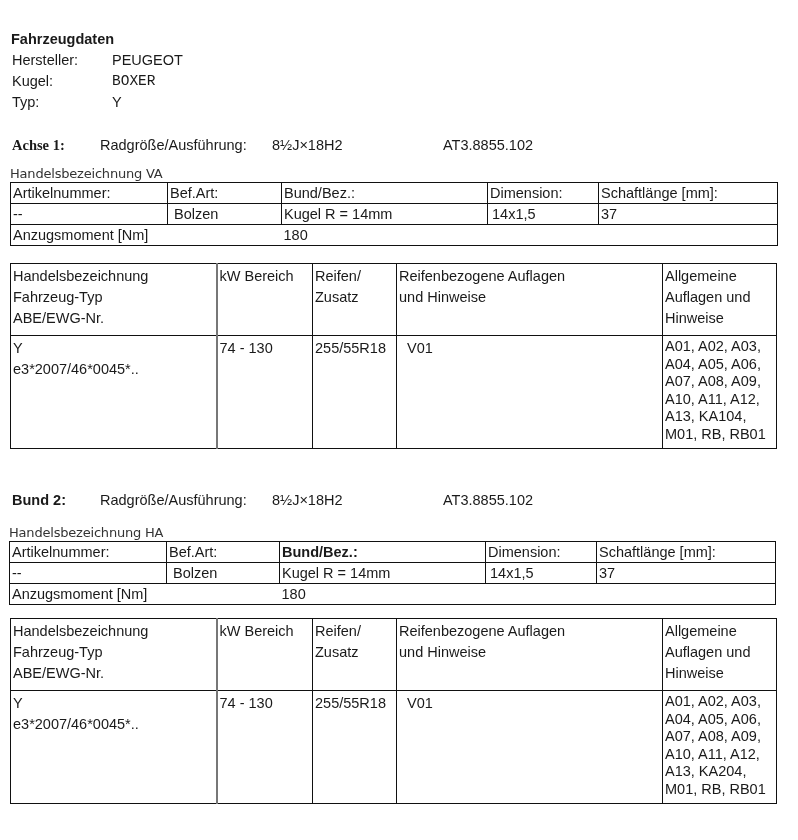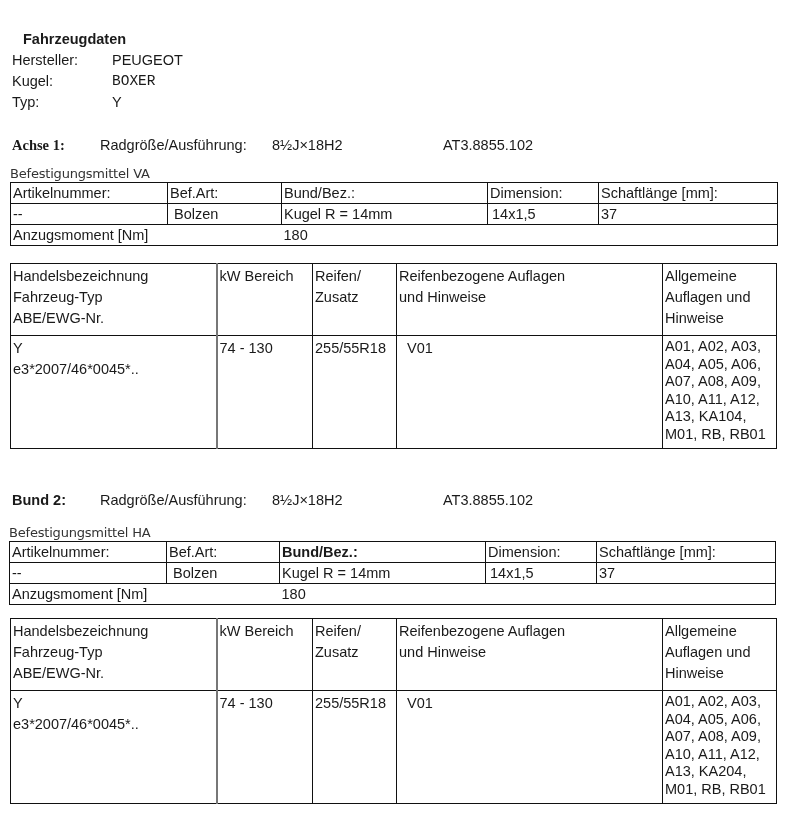--- a/index.html
+++ b/index.html
@@ -18,34 +18,34 @@
     td { border: 1.3px solid #111; padding: 0 0 0 2px; vertical-align: top; font-size: 14.5px; line-height: 21px; overflow: hidden; white-space: nowrap; }
     .fix td { height: 20px; line-height: 20px; }
     .big td { line-height: 21px; padding-top: 2px; }
     .gray-left { border-left: 2.5px solid #777; }
     .wrap { white-space: normal; }
     .hdrbold { font-weight: bold; }
   </style>
 </head>
 <body>
 
-<div class="lbl title" style="left:23px;top:31px;">Fahrzeugdaten</div>
+<div class="lbl title" style="left:11px;top:31px;">Fahrzeugdaten</div>
 <div class="lbl" style="left:12px;top:52px;">Hersteller:</div>
 <div class="lbl" style="left:112px;top:52px;">PEUGEOT</div>
 <div class="lbl" style="left:12px;top:73px;">Kugel:</div>
 <div class="lbl" style="left:112px;top:73px;font-family:Liberation Mono, monospace;">BOXER</div>
 <div class="lbl" style="left:12px;top:94px;">Typ:</div>
 <div class="lbl" style="left:112px;top:94px;">Y</div>
 
 <div class="lbl bold" style="left:12px;top:137px;font-family:Liberation Serif, serif;">Achse 1:</div>
 <div class="lbl" style="left:100px;top:137px;">Radgröße/Ausführung:</div>
 <div class="lbl" style="left:272px;top:137px;">8½J×18H2</div>
 <div class="lbl" style="left:443px;top:137px;">AT3.8855.102</div>
 
-<div class="caption" style="left:10px;top:166px;">Befestigungsmittel VA</div>
+<div class="caption" style="left:10px;top:166px;">Handelsbezeichnung VA</div>
 
 <table class="fix" style="left:10px;top:182px;width:767px;">
   <colgroup>
       <col style="width:157px">
       <col style="width:114px">
       <col style="width:206px">
       <col style="width:111px">
       <col style="width:179px">
     </colgroup>
   <tbody>
@@ -103,21 +103,21 @@
     <td class="wrap" style="line-height:17.5px;padding-right:2px">A01, A02, A03, A04, A05, A06, A07, A08, A09, A10, A11, A12, A13, KA104, M01, RB, RB01</td>
   </tr>
 </tbody>
   </table>
 
 <div class="lbl bold" style="left:12px;top:492px;">Bund 2:</div>
 <div class="lbl" style="left:100px;top:492px;">Radgröße/Ausführung:</div>
 <div class="lbl" style="left:272px;top:492px;">8½J×18H2</div>
 <div class="lbl" style="left:443px;top:492px;">AT3.8855.102</div>
 
-<div class="caption" style="left:9px;top:525px;">Befestigungsmittel HA</div>
+<div class="caption" style="left:9px;top:525px;">Handelsbezeichnung HA</div>
 
 <table class="fix" style="left:9px;top:541px;width:766px;">
   <colgroup>
       <col style="width:157px">
       <col style="width:113px">
       <col style="width:206px">
       <col style="width:111px">
       <col style="width:179px">
     </colgroup>
   <tbody>

